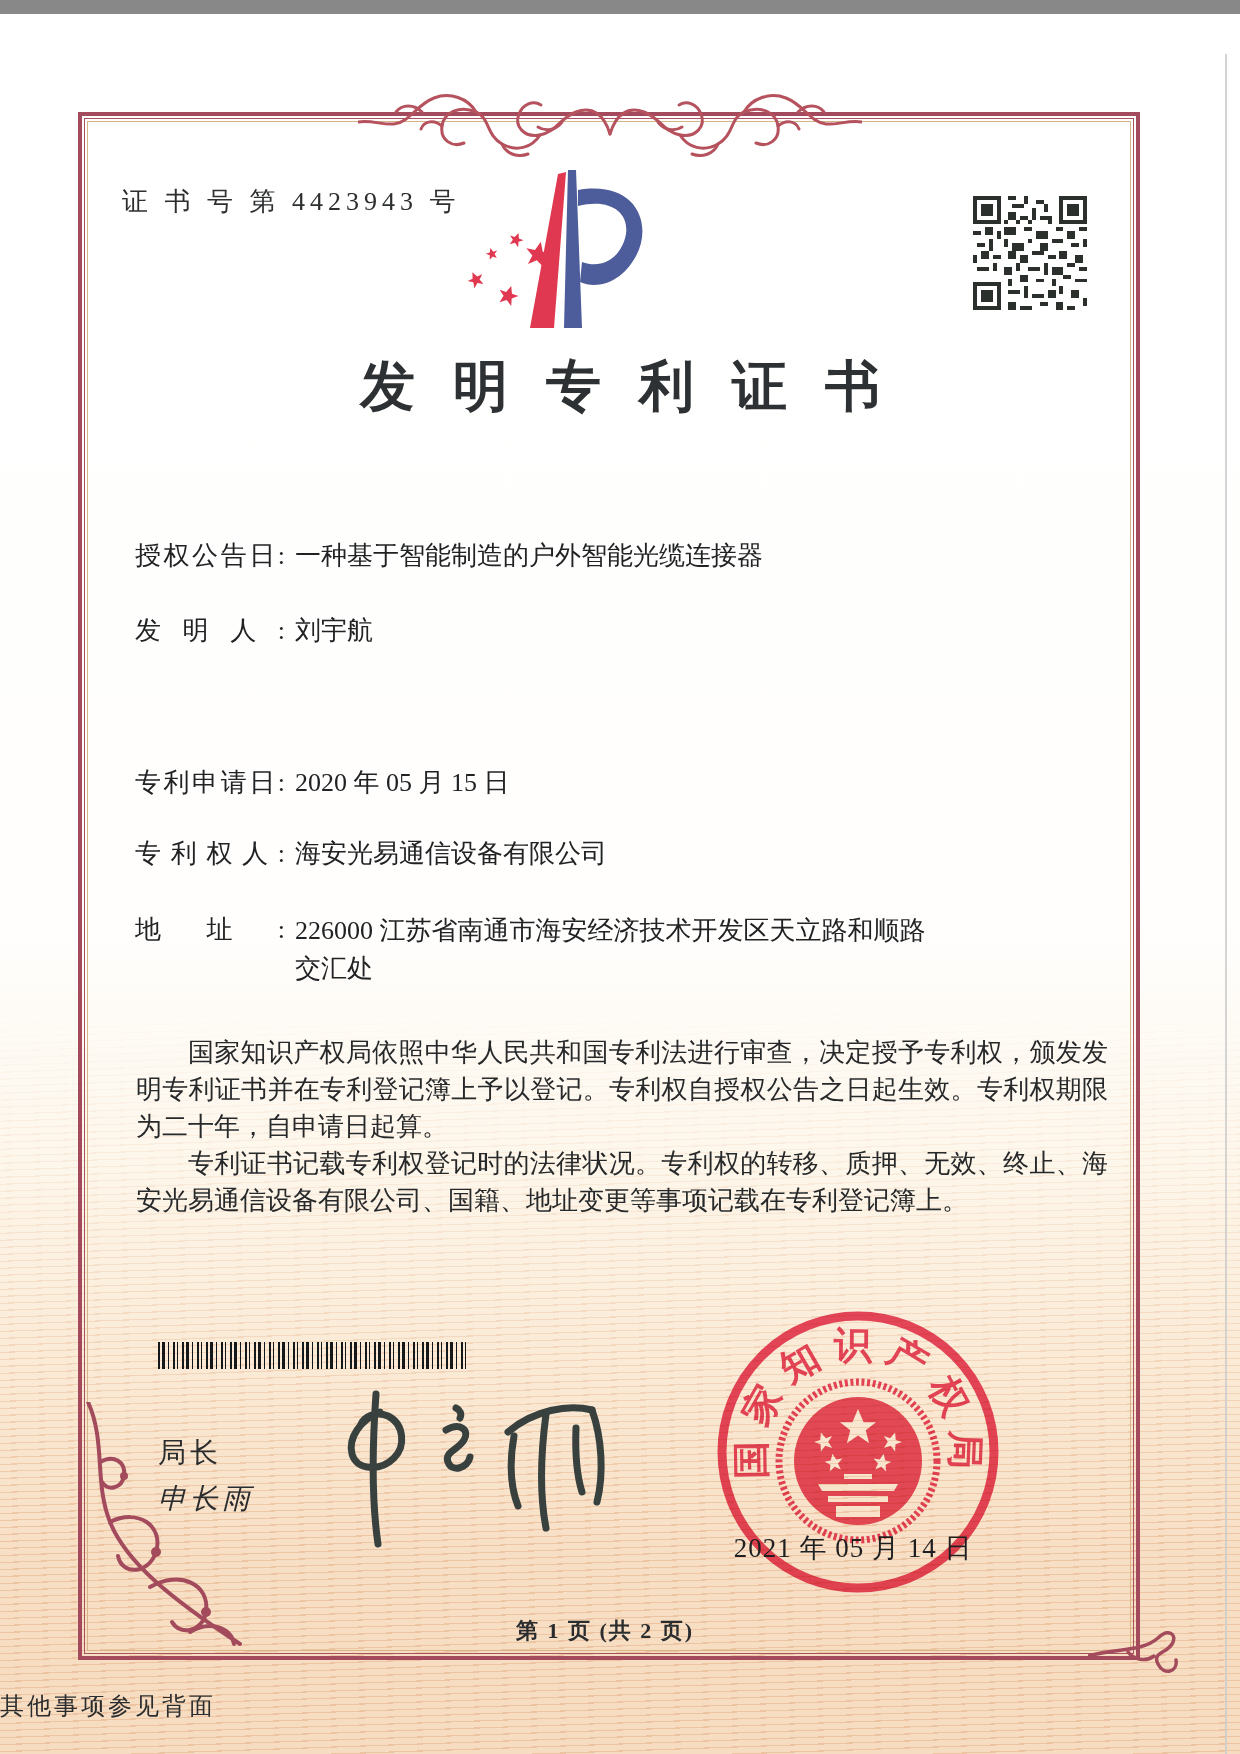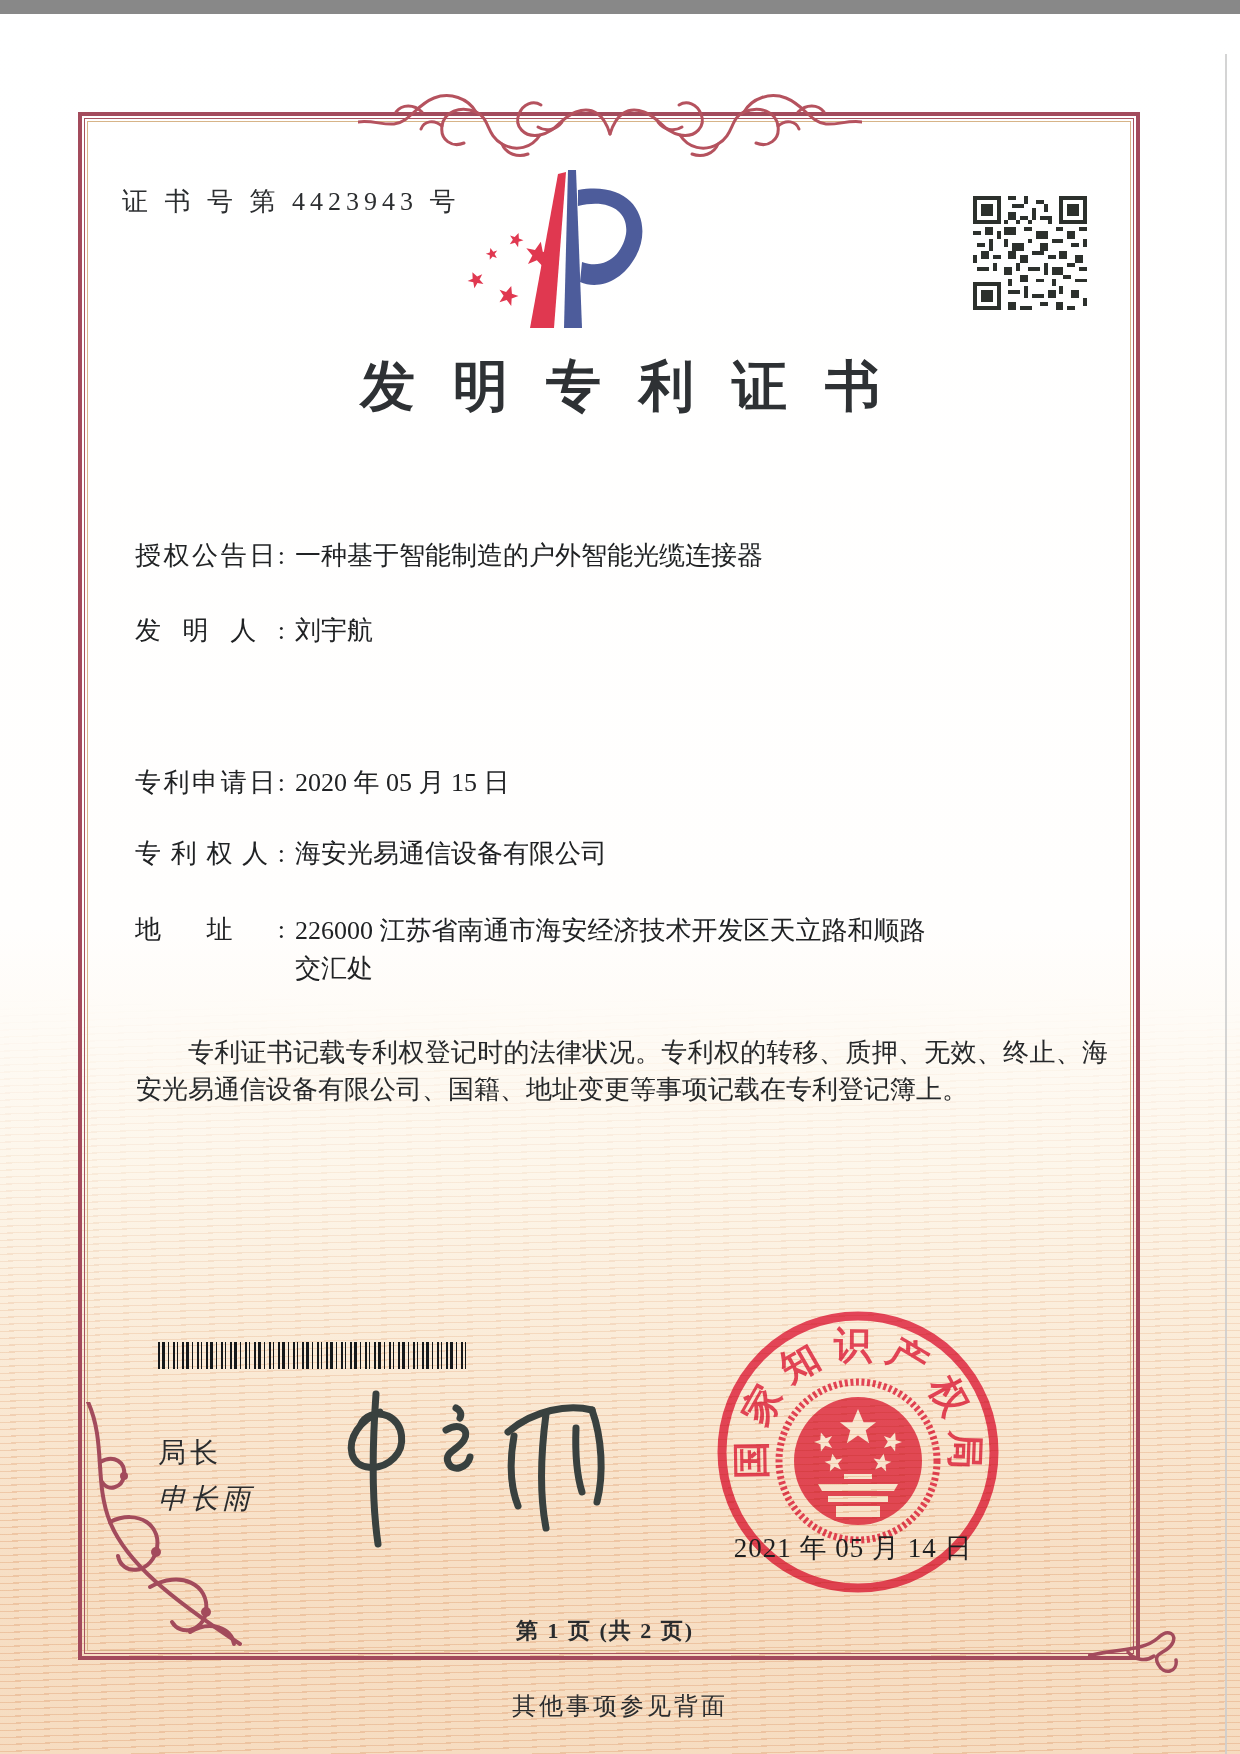--- a/index.html
+++ b/index.html
@@ -40,21 +40,21 @@
     background:repeating-linear-gradient(90deg,#15181a 0 2px,transparent 2px 4px,#15181a 4px 7px,transparent 7px 10px,#15181a 10px 11px,transparent 11px 15px,#15181a 15px 17px,transparent 17px 19px,#15181a 19px 20px,transparent 20px 24px);}
   .signer-title{position:absolute;left:158px;top:1420px;font-size:28px;letter-spacing:4px;color:#2a2c2e;text-align:right;}
   .signer-name{position:absolute;left:158px;top:1466px;font-size:28px;letter-spacing:4px;color:#2a2c2e;font-style:italic;}
   .signature{position:absolute;left:318px;top:1372px;}
 
   .seal{position:absolute;left:712px;top:1292px;mix-blend-mode:multiply;opacity:.95;}
   .seal-arc{font-size:38px;font-weight:700;letter-spacing:12px;fill:#e6405e;}
   .seal-date{position:absolute;left:688px;top:1516px;width:330px;text-align:center;font-size:27px;letter-spacing:1px;color:#1e1f20;}
 
   .page-no{position:absolute;left:78px;top:1602px;width:1054px;text-align:center;font-size:22px;letter-spacing:2px;color:#2a2c2e;font-weight:bold;}
-  .back-note{position:absolute;left:0;top:1676px;width:1240px;text-align:center;font-size:24px;letter-spacing:3px;color:#2a2c2e;}
+  .back-note{position:absolute;left:0;top:1676px;width:1240px;text-align:left;font-size:24px;letter-spacing:3px;color:#2a2c2e;}
 
   .ornament-top{position:absolute;left:358px;top:58px;}
   .flourish-bl{position:absolute;left:80px;top:1388px;}
   .flourish-br{position:absolute;left:1088px;top:1612px;}
 </style>
 </head>
 <body>
 
 <div class="page">
 
@@ -209,20 +209,21 @@
     <span class="label">专利申请日:</span><span class="value">2020 年 05 月 15 日</span>
   </div>
   <div class="row" style="top:822px">
     <span class="label">专利权人:</span><span class="value">海安光易通信设备有限公司</span>
   </div>
   <div class="row" style="top:898px">
     <span class="label">地址:</span><span class="addr-val"><span>226000 江苏省南通市海安经济技术开发区天立路和顺路</span><br><span>交汇处</span></span>
   </div>
 
   <div class="body-text">
+    <p>国家知识产权局依照中华人民共和国专利法进行审查，决定授予专利权，颁发发明专利证书并在专利登记簿上予以登记。专利权自授权公告之日起生效。专利权期限为二十年，自申请日起算。</p>
     <p>专利证书记载专利权登记时的法律状况。专利权的转移、质押、无效、终止、海安光易通信设备有限公司、国籍、地址变更等事项记载在专利登记簿上。</p>
   </div>
 
   <div class="barcode"></div>
 
   <div class="signer-title">局长</div>
   <div class="signer-name">申长雨</div>
 
   <svg class="signature" width="310" height="165" viewBox="0 0 310 165">
     <g stroke="#39413f" stroke-width="7" fill="none" stroke-linecap="round" stroke-linejoin="round">

